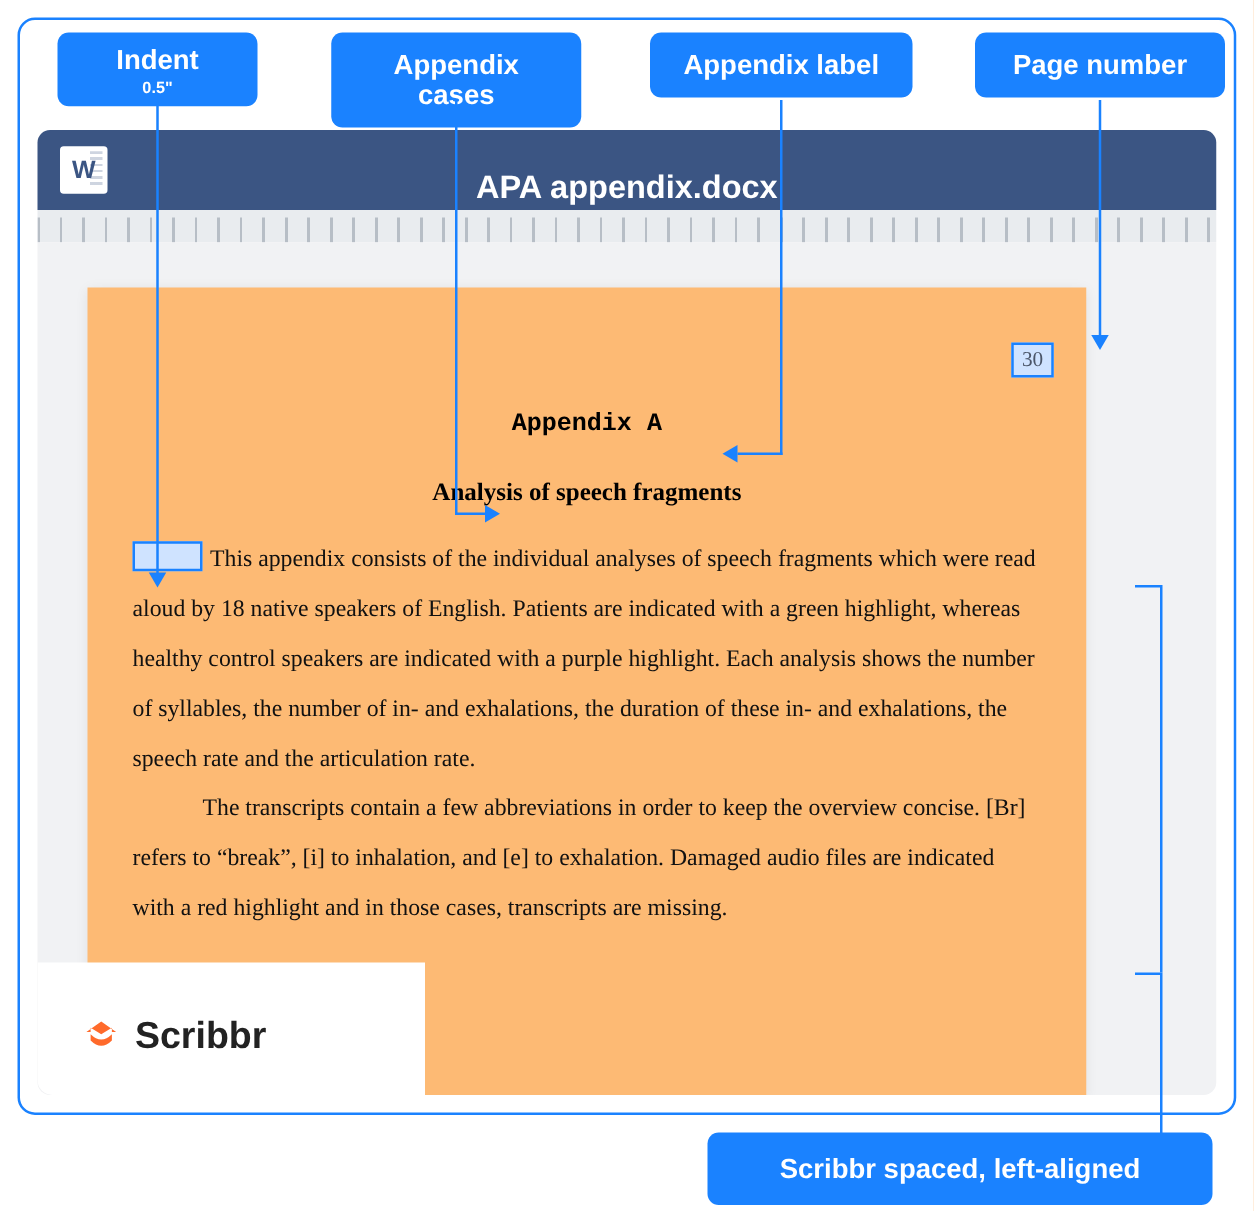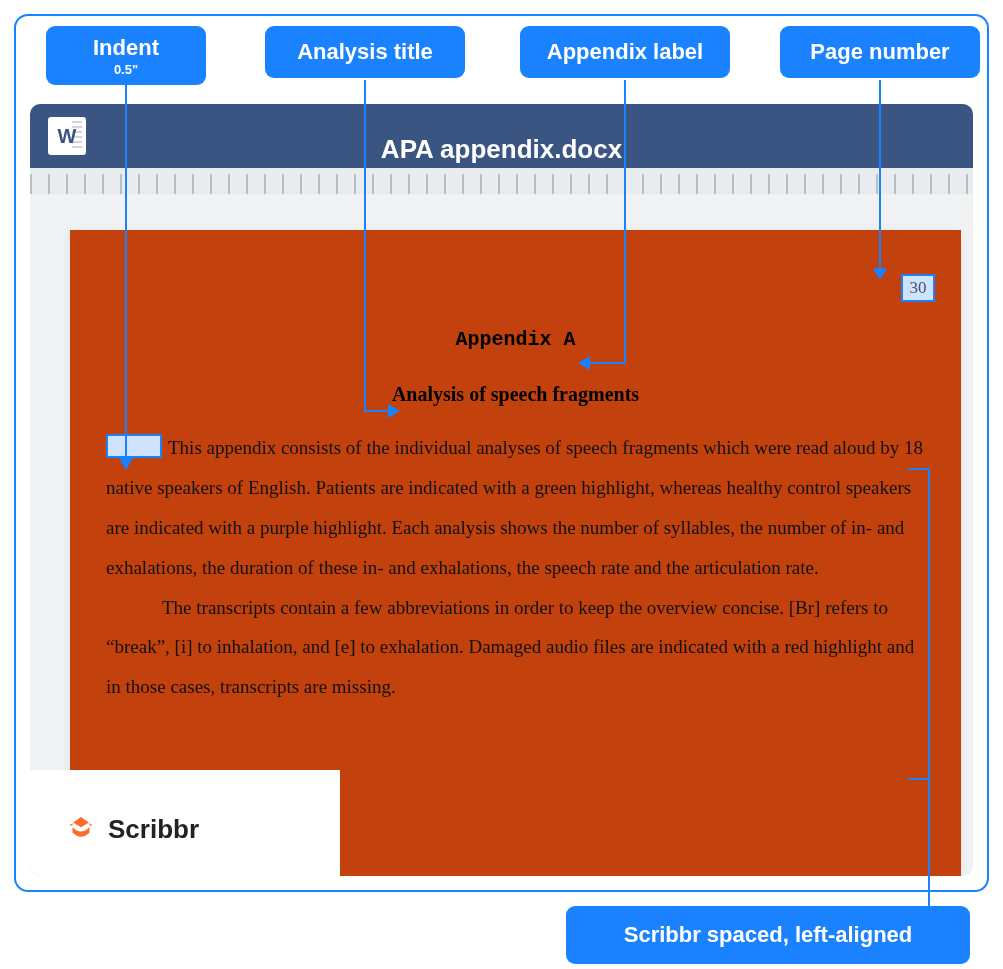--- a/index.html
+++ b/index.html
@@ -112,23 +112,23 @@
     position:absolute;
     left:30px; top:194px;
     width:943px; height:682px;
     background:#f1f2f4;
     border-radius:0 0 10px 10px;
     overflow:hidden;
   }
   .paper{
     position:absolute;
     left:40px; top:36px;
-    width:891px;
+    width:799px;
     height:646px;
-    background:#c2410c;
+    background:#fdba74;
     box-shadow: 0 2px 10px rgba(0,0,0,.08);
     padding: 58px 36px 0 36px;
   }
   .page-num{
     position:absolute;
     right:26px; top:44px;
     width:34px; height:28px;
     background:#cfe3ff;
     border:2px solid #1a82ff;
     color:#4a5568;
@@ -173,21 +173,21 @@
     position:absolute;
     left:0; bottom:0;
     width:310px; height:106px;
     background:#fff;
     border-bottom-left-radius:12px;
   }
   .scribbr{
     position:absolute;
     left:34px; bottom:30px;
     display:flex; align-items:center; gap:10px;
-    font-weight:800; font-size:26px; color:#222;
+    font-weight:800; font-size:30px; color:#222;
   }
   .scribbr svg{ width:34px; height:34px; }
   
   .line{ position:absolute; background:#1a82ff; }
   .vline{ width:2px; }
   .hline{ height:2px; }
   
   .arrow-right{
     position:absolute;
     width:0;height:0;
@@ -221,21 +221,21 @@
 </head>
 <body>
 
 <div class="outer-frame"></div>
 
 <div class="pill pill-indent">
   <span>Indent</span>
   <span class="sub">0.5"</span>
 </div>
 <div class="pill pill-title">
-  <span>Analysis title</span>
+  <span>Appendix cases</span>
 </div>
 <div class="pill pill-label">
   <span>Appendix label</span>
 </div>
 <div class="pill pill-page">
   <span>Page number</span>
 </div>
 
 <div class="word-bar">
   <div class="word-icon">

